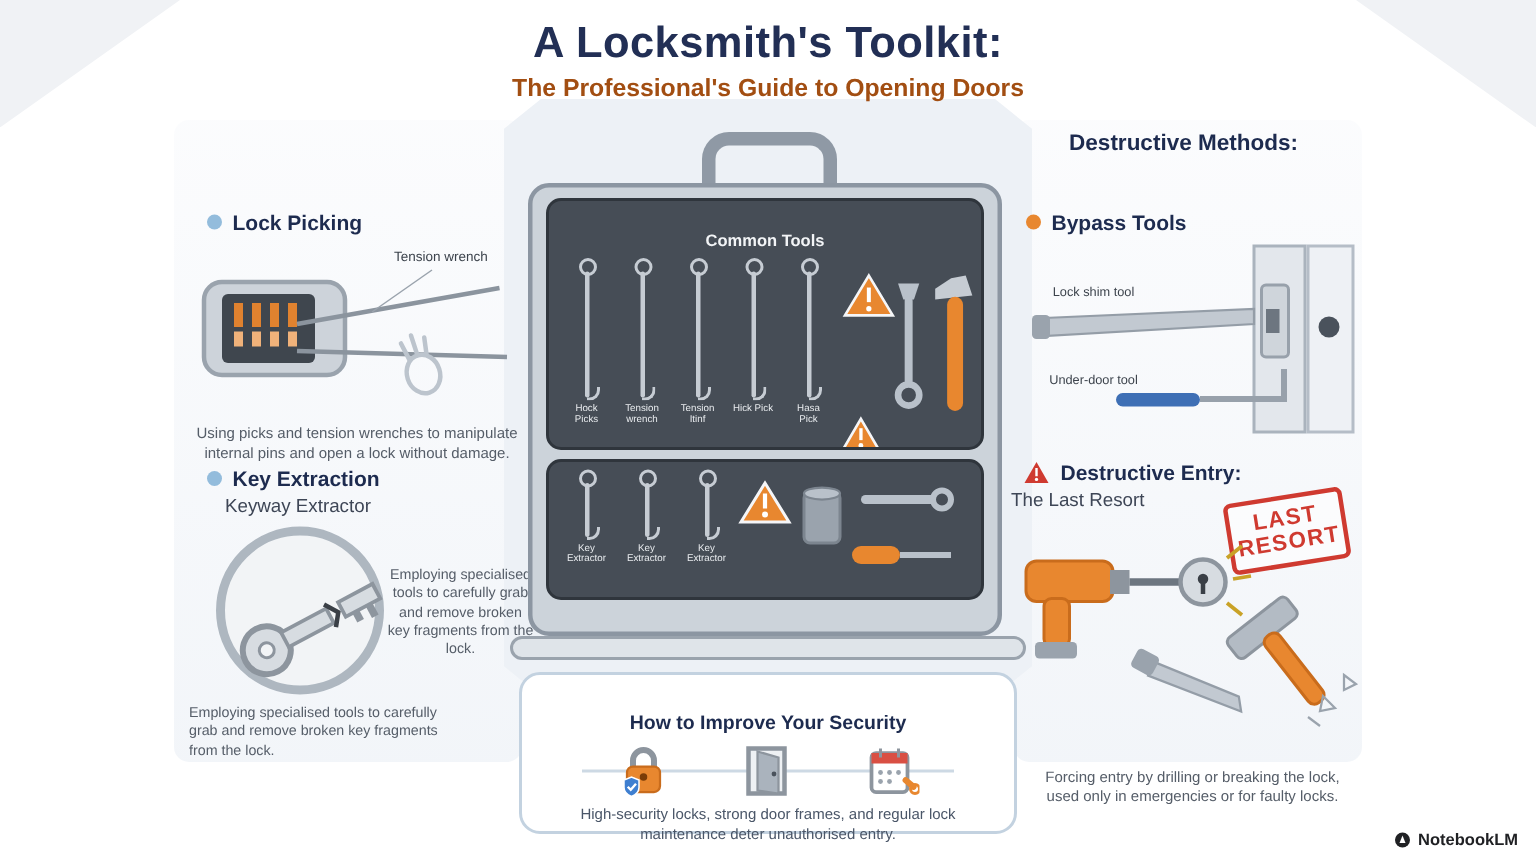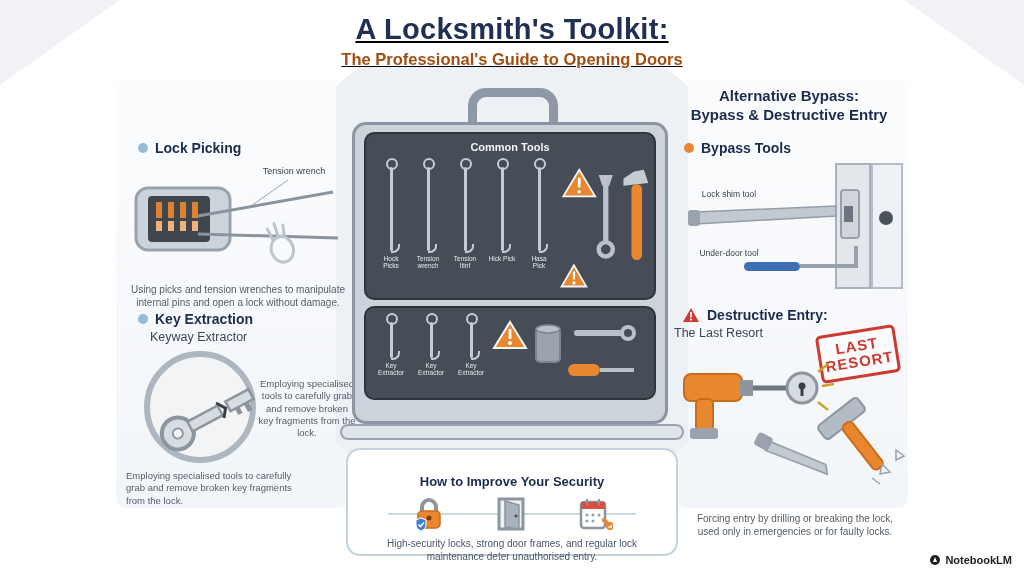--- a/index.html
+++ b/index.html
@@ -10,21 +10,21 @@
   .bg-center { position:absolute; left:336px; top:66px; width:352px; height:398px;
     background:#edf1f6; clip-path:polygon(7% 0,93% 0,100% 5%,100% 95%,93% 100%,7% 100%,0 95%,0 5%); }
   .bg-side { position:absolute; top:80px; width:232px; height:428px; border-radius:10px;
     background:linear-gradient(180deg,#fafbfd,#eef2f7); opacity:.75; }
   .bg-left { left:116px; } .bg-right { left:676px; }
   .corner { position:absolute; background:#f0f2f5; }
   .corner.tl { left:0; top:0; width:120px; height:85px; clip-path:polygon(0 0,100% 0,0 100%); }
   .corner.tr { right:0; top:0; width:120px; height:85px; clip-path:polygon(0 0,100% 0,100% 100%); }
 
   
-  .title-wrap { position:absolute; left:0; right:0; top:13px; text-align:center;text-decoration:underline; }
+  .title-wrap { position:absolute; left:0; right:0; top:13px; text-align:center; }
   .title { font-size:29px; font-weight:bold; color:#222f55; letter-spacing:.3px; }
   .subtitle { font-size:16.5px; font-weight:bold; color:#a24e12; margin-top:4px; }
 
   .col-header { position:absolute; text-align:center; font-size:15px; font-weight:bold;
     color:#1d2b4f; line-height:1.25; }
   .col-header.left { left:118px; top:87px; width:232px; }
   .col-header.right { left:666px; top:87px; width:246px; }
 
   .sec-head { position:absolute; display:flex; align-items:center; gap:7px; }
   .dot { width:10px; height:10px; border-radius:50%; }
@@ -40,21 +40,21 @@
   
   .handle { position:absolute; left:468px; top:88px; width:90px; height:42px;
     border:9px solid #8f99a5; border-bottom:none; border-radius:18px 18px 0 0; }
   .case { position:absolute; left:352px; top:122px; width:316px; height:302px;
     background:#ccd3da; border:3px solid #8c96a2; border-radius:14px; }
   .interior { position:absolute; background:#464d56; border:2px solid #2f353c; border-radius:10px; overflow:hidden; }
   .interior.top { left:364px; top:132px; width:292px; height:168px; }
   .interior.bottom { left:364px; top:306px; width:292px; height:94px; }
   .case-base { position:absolute; left:340px; top:424px; width:344px; height:16px;
     background:#dfe4e9; border:2px solid #9aa3ad; border-radius:8px; }
-  .interior-title { text-align:center; color:#f2f4f6; font-weight:bold; font-size:11px; padding-top:7px; }
+  .interior-title { text-align:center; color:#f2f4f6; font-weight:bold; font-size:11px; padding-top:21px; }
 
   .tools-row { display:flex; padding:5px 4px 0 12px; }
   .picks-group { display:flex; gap:11px; }
   .pick-col { width:26px; display:flex; flex-direction:column; align-items:center; }
   .pick-shape { width:3px; height:84px; background:#c6ccd3; border-radius:2px; position:relative; margin-top:9px; }
   .pick-shape::before { content:""; position:absolute; top:-9px; left:-3.5px; width:8px; height:8px;
     border:2px solid #c6ccd3; border-radius:50%; }
   .pick-shape::after { content:""; position:absolute; bottom:-2px; left:1px; width:7px; height:7px;
     border-bottom:2px solid #c6ccd3; border-right:2px solid #c6ccd3; border-radius:0 0 7px 0; }
   .pick-label { margin-top:4px; font-size:6.5px; color:#e8ebee; text-align:center; line-height:1.15; width:27px; }
@@ -91,22 +91,21 @@
   <div class="bg-side bg-left"></div>
   <div class="bg-side bg-right"></div>
   <div class="bg-center"></div>
 
   <div class="title-wrap">
     <div class="title">A Locksmith's Toolkit:</div>
     <div class="subtitle">The Professional's Guide to Opening Doors</div>
   </div>
 
   <div class="col-header right">
-    <div>Alternative Bypass:</div>
-    <div>Bypass &amp; Destructive Entry</div>
+    <div>Destructive Methods:</div>
   </div>
 
   <div class="sec-head" style="left:138px; top:140px;">
     <span class="dot blue"></span>
     <span class="sec-title">Lock Picking</span>
   </div>
 
   <svg class="illus" style="left:128px; top:158px;" width="220" height="122" viewBox="0 0 220 122">
     <rect x="8" y="30" width="94" height="62" rx="12" fill="#cdd3da" stroke="#9aa3ad" stroke-width="3"></rect>
     <rect x="20" y="38" width="62" height="46" rx="4" fill="#3f464e"></rect>

